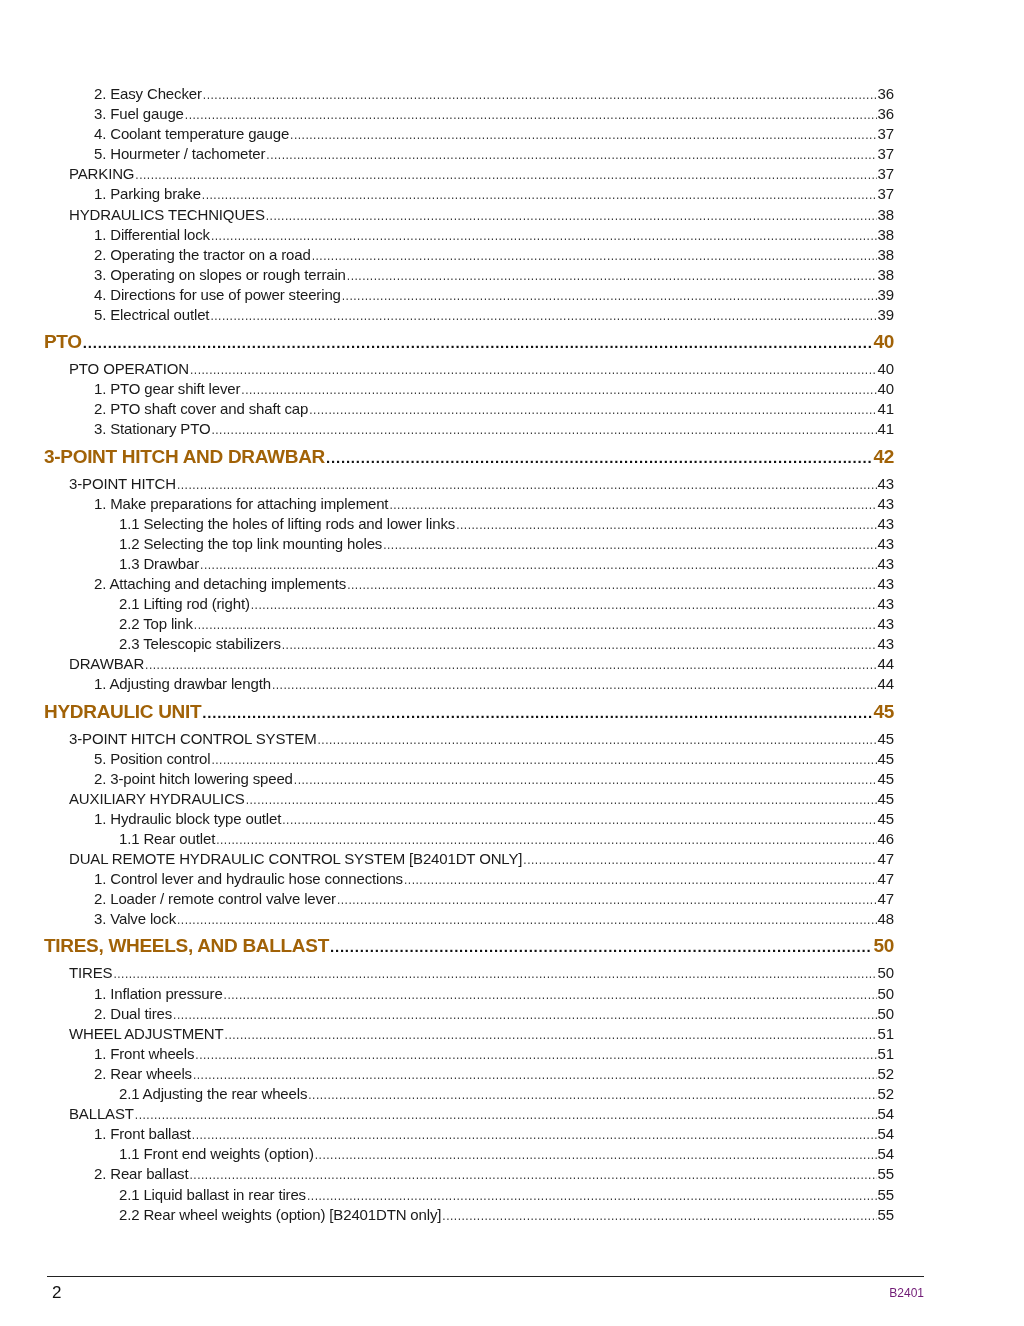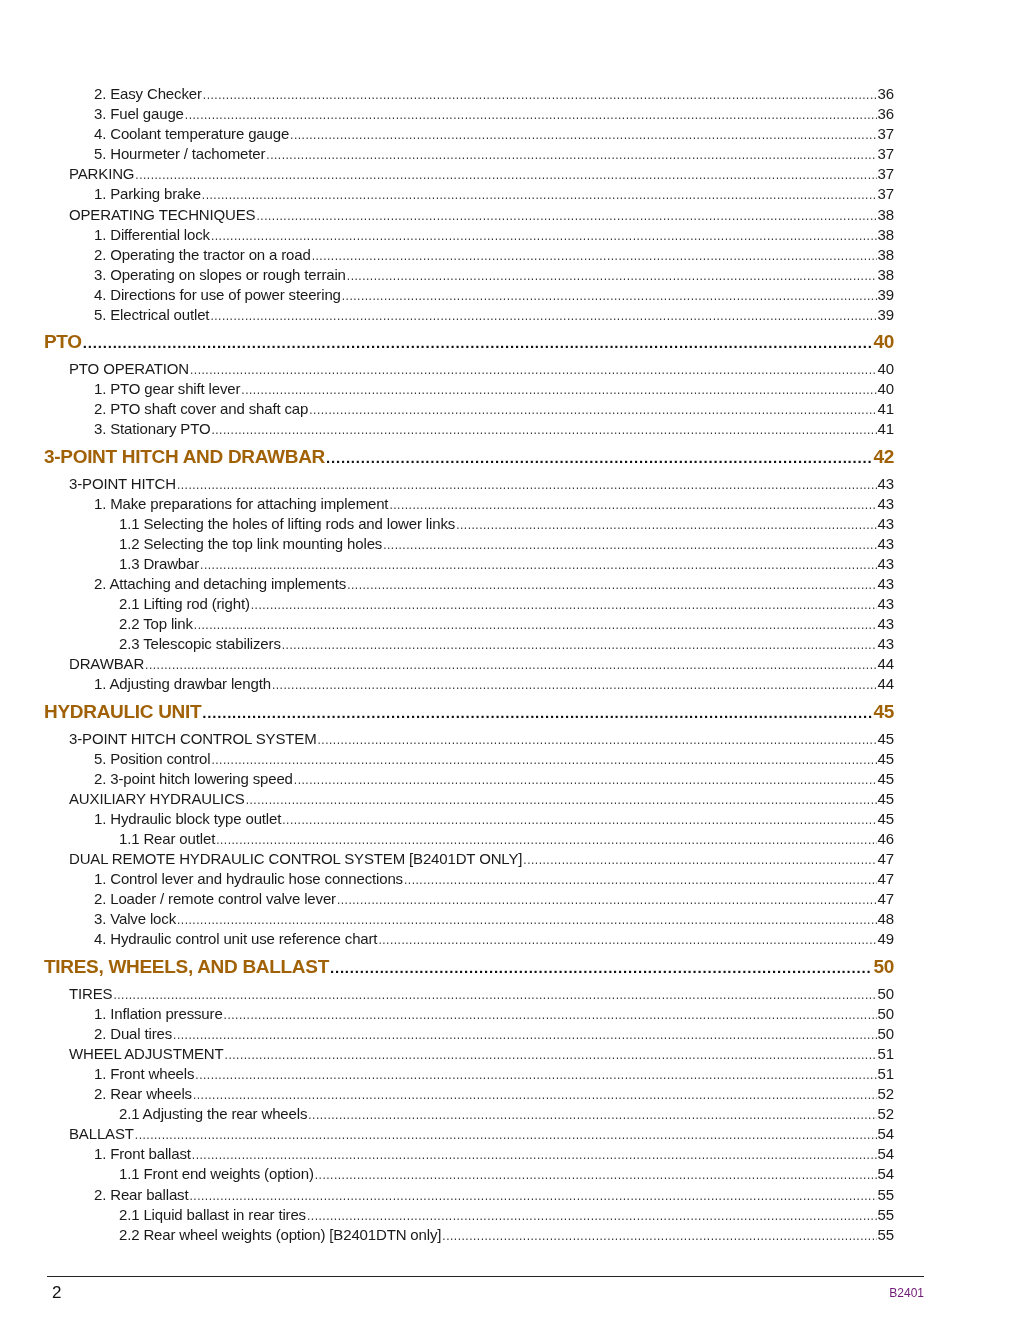--- a/index.html
+++ b/index.html
@@ -116,21 +116,21 @@
       <span class="label">PARKING</span>
       <span class="dots"></span>
       <span class="page">37</span>
     </div>
     <div class="row lvl-1">
       <span class="label">1. Parking brake</span>
       <span class="dots"></span>
       <span class="page">37</span>
     </div>
     <div class="row lvl-0s">
-      <span class="label">OPERATING TECHNIQUES</span>
+      <span class="label">HYDRAULICS TECHNIQUES</span>
       <span class="dots"></span>
       <span class="page">38</span>
     </div>
     <div class="row lvl-1">
       <span class="label">1. Differential lock</span>
       <span class="dots"></span>
       <span class="page">38</span>
     </div>
     <div class="row lvl-1">
       <span class="label">2. Operating the tractor on a road</span>
@@ -284,25 +284,20 @@
     </div>
     <div class="row lvl-1">
       <span class="label">2. Loader / remote control valve lever</span>
       <span class="dots"></span>
       <span class="page">47</span>
     </div>
     <div class="row lvl-1">
       <span class="label">3. Valve lock</span>
       <span class="dots"></span>
       <span class="page">48</span>
-    </div>
-    <div class="row lvl-1">
-      <span class="label">4. Hydraulic control unit use reference chart</span>
-      <span class="dots"></span>
-      <span class="page">49</span>
     </div>
     <div class="row chapter">
       <span class="label">TIRES, WHEELS, AND BALLAST</span>
       <span class="dots"></span>
       <span class="page">50</span>
     </div>
     <div class="row lvl-0s">
       <span class="label">TIRES</span>
       <span class="dots"></span>
       <span class="page">50</span>

